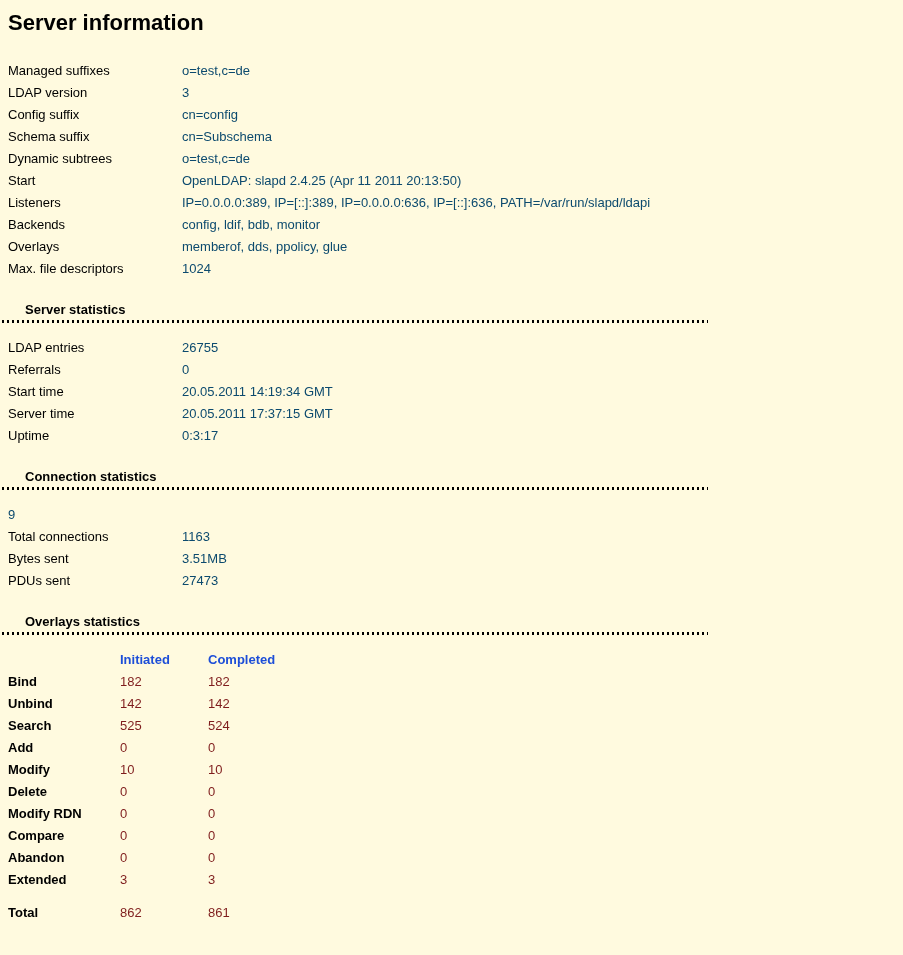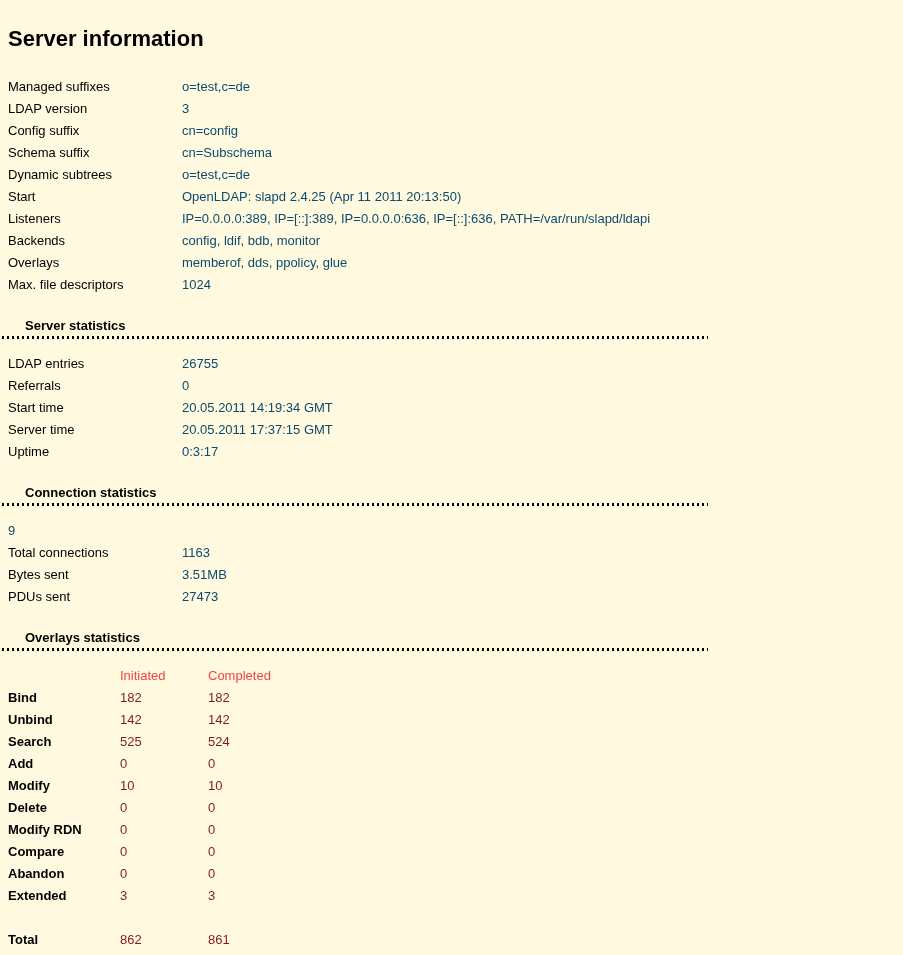--- a/index.html
+++ b/index.html
@@ -7,21 +7,21 @@
     padding: 0;
     background: #FFFADF;
     color: #000;
     font-family: "Liberation Sans", sans-serif;
     font-size: 13px;
   }
   .page {
     width: 794px;
     height: 955px;
     box-sizing: border-box;
-    padding: 26px 8px 8px 8px;
+    padding: 10px 8px 8px 8px;
     overflow: hidden;
   }
   .page-title {
     font-size: 22px;
     line-height: 26px;
     font-weight: bold;
     margin: 0 0 24px 0;
   }
   
   .kv-row {
@@ -59,25 +59,25 @@
   }
   .op-label {
     flex: 0 0 112px;
     font-weight: bold;
   }
   .op-cell {
     flex: 0 0 88px;
     color: #7f1d1d;
   }
   .op-header .op-cell {
-    font-weight: normal;
-    color: #ef4444;
+    font-weight: bold;
+    color: #1d4ed8;
   }
   .op-total {
-    margin-top: 22px;
+    margin-top: 11px;
   }
 </style>
 </head>
 <body>
 
 <div class="page">
 
   <h1 class="page-title">Server information</h1>
 
   <div>

